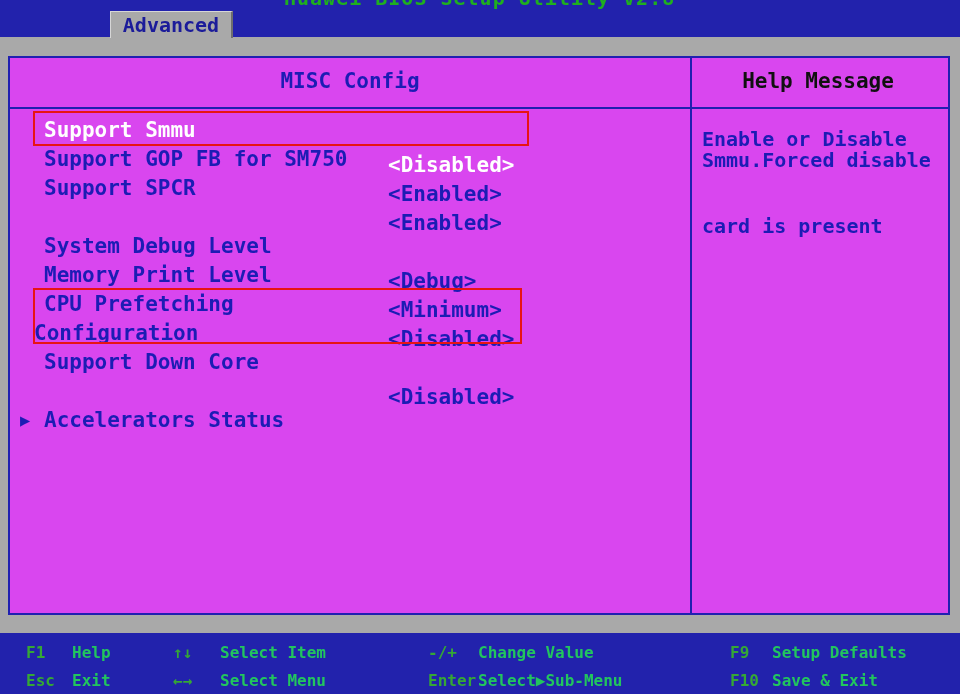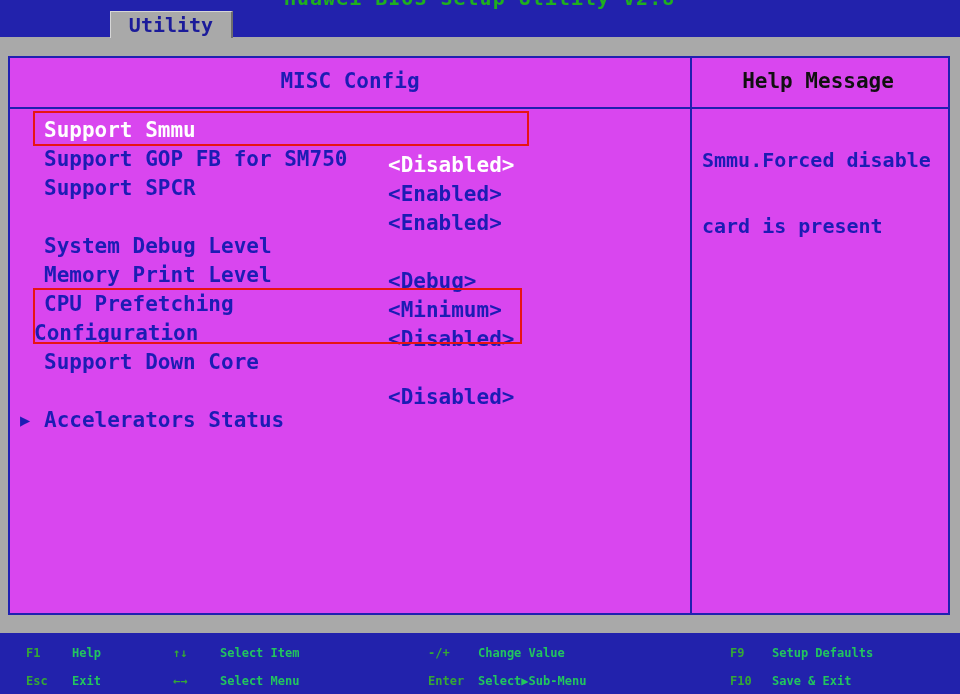--- a/index.html
+++ b/index.html
@@ -33,35 +33,35 @@
   .row .lbl{position:absolute;left:34px;}
   .row .val{position:absolute;left:378px;margin-top:35px;}
   .row.selected{color:#ffffff;}
   .row .arrow{position:absolute;left:10px;font-size:17px;}
   .row.submenu .lbl{left:34px;}
   .hl-box{position:absolute;border:2px solid #e81414;pointer-events:none;}
   
   .help-line{position:absolute;left:692px;width:240px;height:29px;line-height:29px;font-size:20px;color:#1c1cb4;white-space:nowrap;}
   
   .keybar{position:absolute;left:0;top:633px;width:960px;height:61px;background:#2222ac;}
-  .keybar span{position:absolute;font-size:12px;line-height:24px;white-space:nowrap;}
+  .keybar span{position:absolute;font-size:16px;line-height:24px;white-space:nowrap;}
   .keybar .key{color:#35a835;}
   .keybar .act{color:#22c55e;}
   .kr1{top:8px;} .kr2{top:36px;}
   .c1k{left:26px;} .c1a{left:72px;}
   .c2k{left:173px;} .c2a{left:220px;}
   .c3k{left:428px;} .c3a{left:478px;}
   .c4k{left:730px;} .c4a{left:772px;}
 </style>
 </head>
 <body>
 
 <div class="topbar">
   <div class="clipped-title">Huawei BIOS Setup Utility V2.8</div>
-  <div class="tab">Utility</div>
+  <div class="tab">Advanced</div>
 </div>
 
 <div class="frame">
   <div class="panel-title misc">MISC Config</div>
   <div class="panel-title help">Help Message</div>
   <div class="hdr-divider"></div>
   <div class="v-divider"></div>
 
   <div class="row selected" style="top:58px;">
     <span class="lbl">Support Smmu</span>
@@ -95,20 +95,21 @@
     <span class="val">&lt;Disabled&gt;</span>
   </div>
   <div class="row submenu" style="top:348px;">
     <span class="arrow">▶</span>
     <span class="lbl">Accelerators Status</span>
   </div>
 
   <div class="hl-box" style="left:23px;top:53px;width:492px;height:31px;"></div>
   <div class="hl-box" style="left:23px;top:230px;width:485px;height:52px;"></div>
 
+  <div class="help-line" style="top:67px;">Enable or Disable</div>
   <div class="help-line" style="top:88px;">Smmu.Forced disable</div>
   <div class="help-line" style="top:154px;">card is present</div>
 </div>
 
 <div class="keybar">
   <span class="key kr1 c1k">F1</span>
   <span class="act kr1 c1a">Help</span>
   <span class="key kr1 c2k">↑↓</span>
   <span class="act kr1 c2a">Select Item</span>
   <span class="key kr1 c3k">-/+</span>

